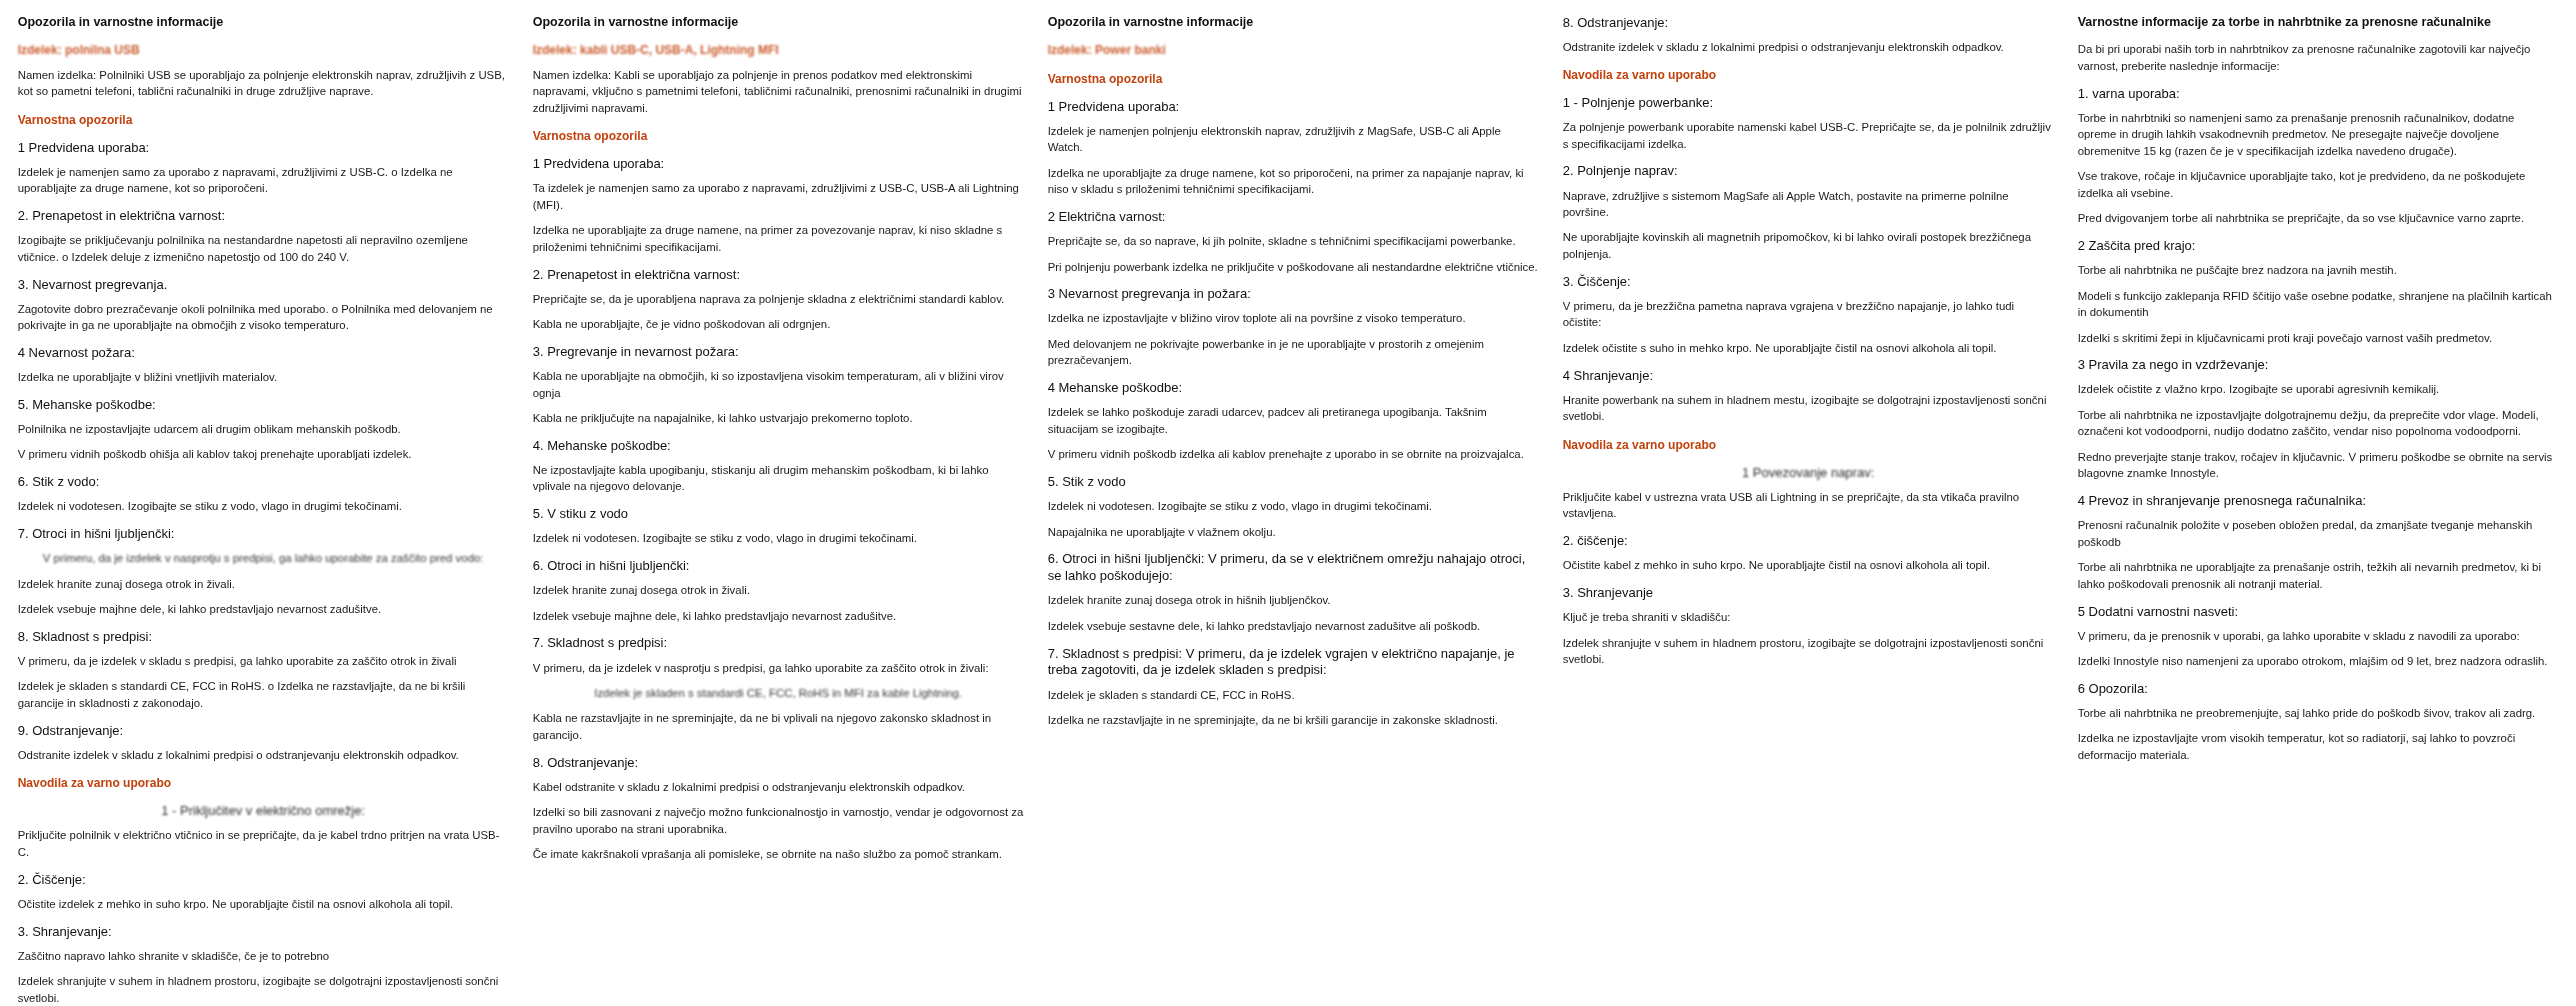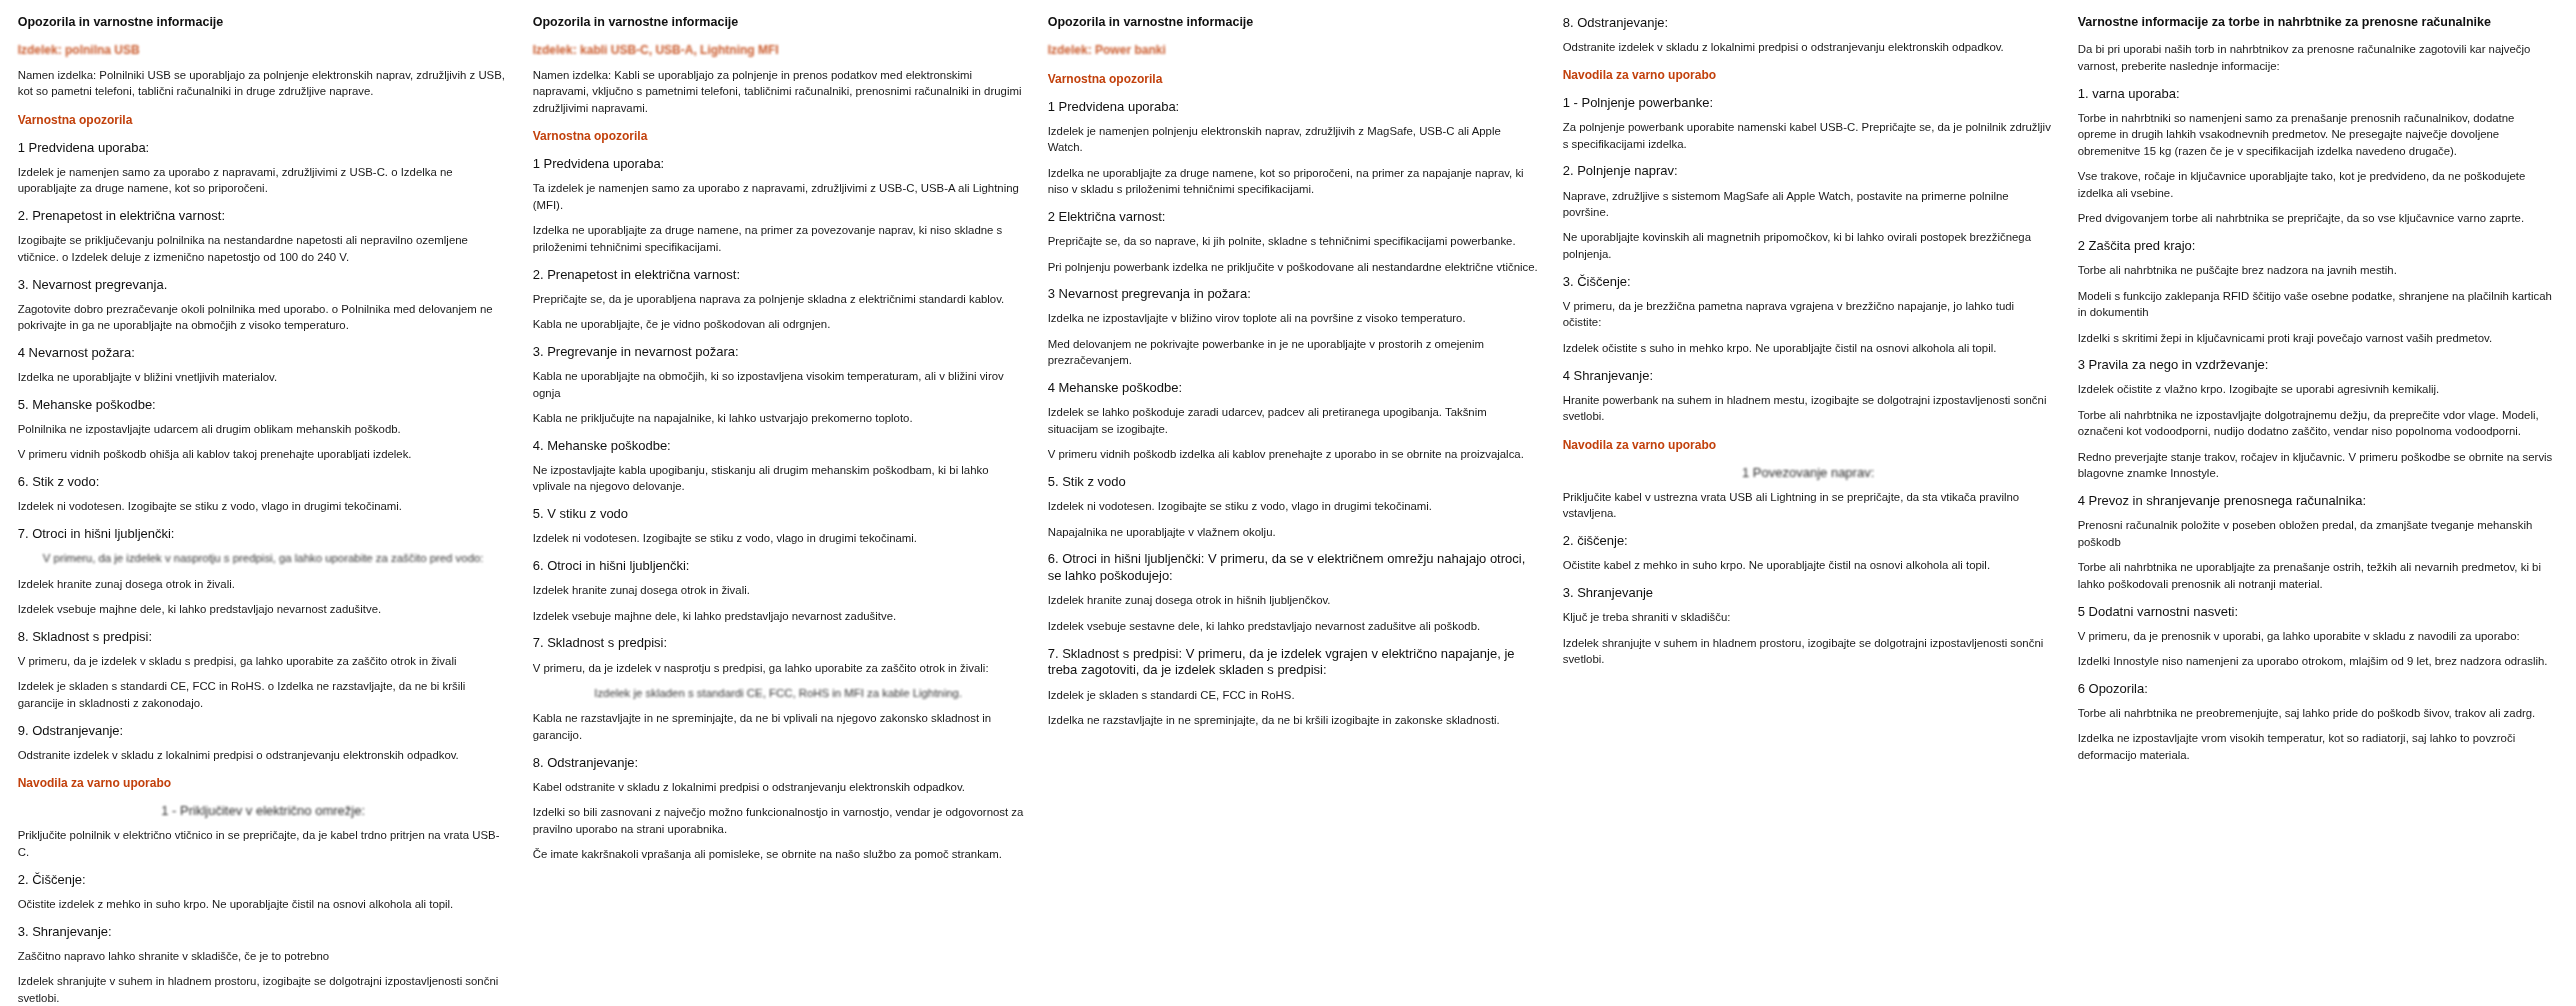--- a/index.html
+++ b/index.html
@@ -159,21 +159,21 @@
     <p class="para">Izdelek se lahko poškoduje zaradi udarcev, padcev ali pretiranega upogibanja. Takšnim situacijam se izogibajte.</p>
     <p class="para">V primeru vidnih poškodb izdelka ali kablov prenehajte z uporabo in se obrnite na proizvajalca.</p>
     <h4 class="sub-head">5. Stik z vodo</h4>
     <p class="para">Izdelek ni vodotesen. Izogibajte se stiku z vodo, vlago in drugimi tekočinami.</p>
     <p class="para">Napajalnika ne uporabljajte v vlažnem okolju.</p>
     <h4 class="sub-head">6. Otroci in hišni ljubljenčki: V primeru, da se v električnem omrežju nahajajo otroci, se lahko poškodujejo:</h4>
     <p class="para">Izdelek hranite zunaj dosega otrok in hišnih ljubljenčkov.</p>
     <p class="para">Izdelek vsebuje sestavne dele, ki lahko predstavljajo nevarnost zadušitve ali poškodb.</p>
     <h4 class="sub-head">7. Skladnost s predpisi: V primeru, da je izdelek vgrajen v električno napajanje, je treba zagotoviti, da je izdelek skladen s predpisi:</h4>
     <p class="para">Izdelek je skladen s standardi CE, FCC in RoHS.</p>
-    <p class="para">Izdelka ne razstavljajte in ne spreminjajte, da ne bi kršili izogibajte in zakonske skladnosti.</p>
+    <p class="para">Izdelka ne razstavljajte in ne spreminjajte, da ne bi kršili garancije in zakonske skladnosti.</p>
   </div>
 
   <div class="column col-4">
     <h4 class="sub-head" style="margin-top:0">8. Odstranjevanje:</h4>
     <p class="para">Odstranite izdelek v skladu z lokalnimi predpisi o odstranjevanju elektronskih odpadkov.</p>
     <h3 class="sec-head">Navodila za varno uporabo</h3>
     <h4 class="sub-head">1 - Polnjenje powerbanke:</h4>
     <p class="para">Za polnjenje powerbank uporabite namenski kabel USB-C. Prepričajte se, da je polnilnik združljiv s specifikacijami izdelka.</p>
     <h4 class="sub-head">2. Polnjenje naprav:</h4>
     <p class="para">Naprave, združljive s sistemom MagSafe ali Apple Watch, postavite na primerne polnilne površine.</p>

